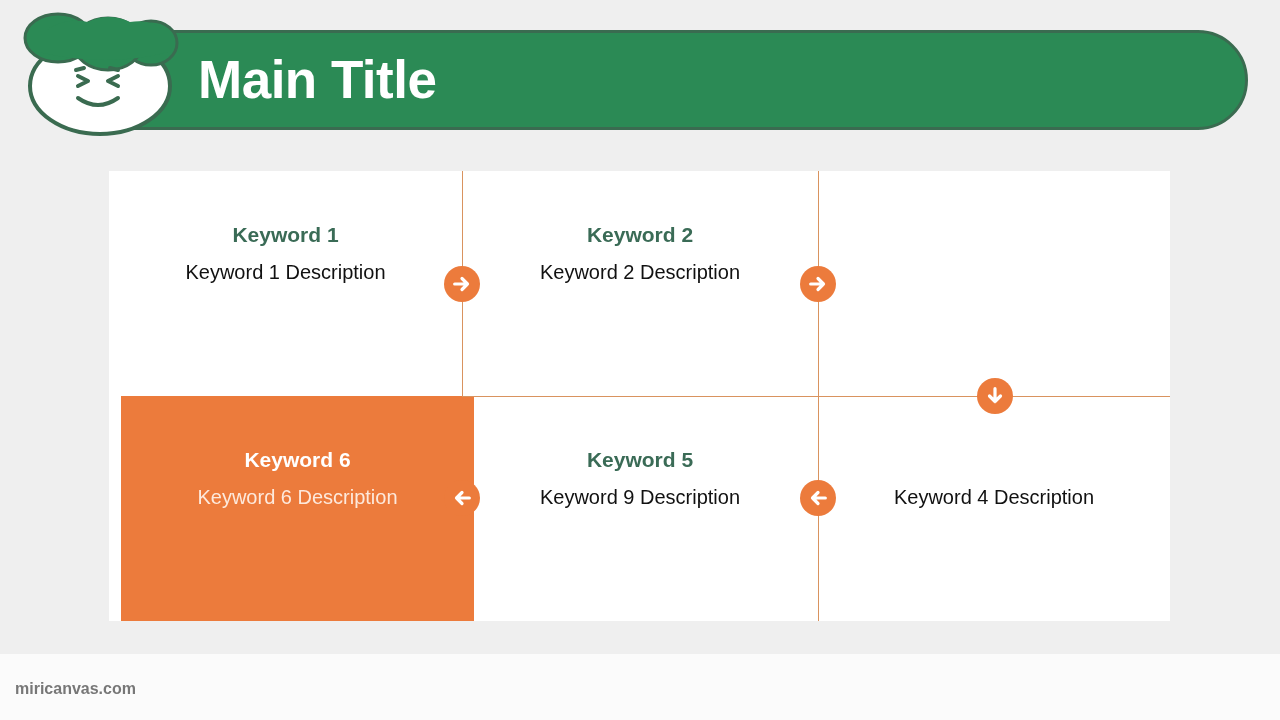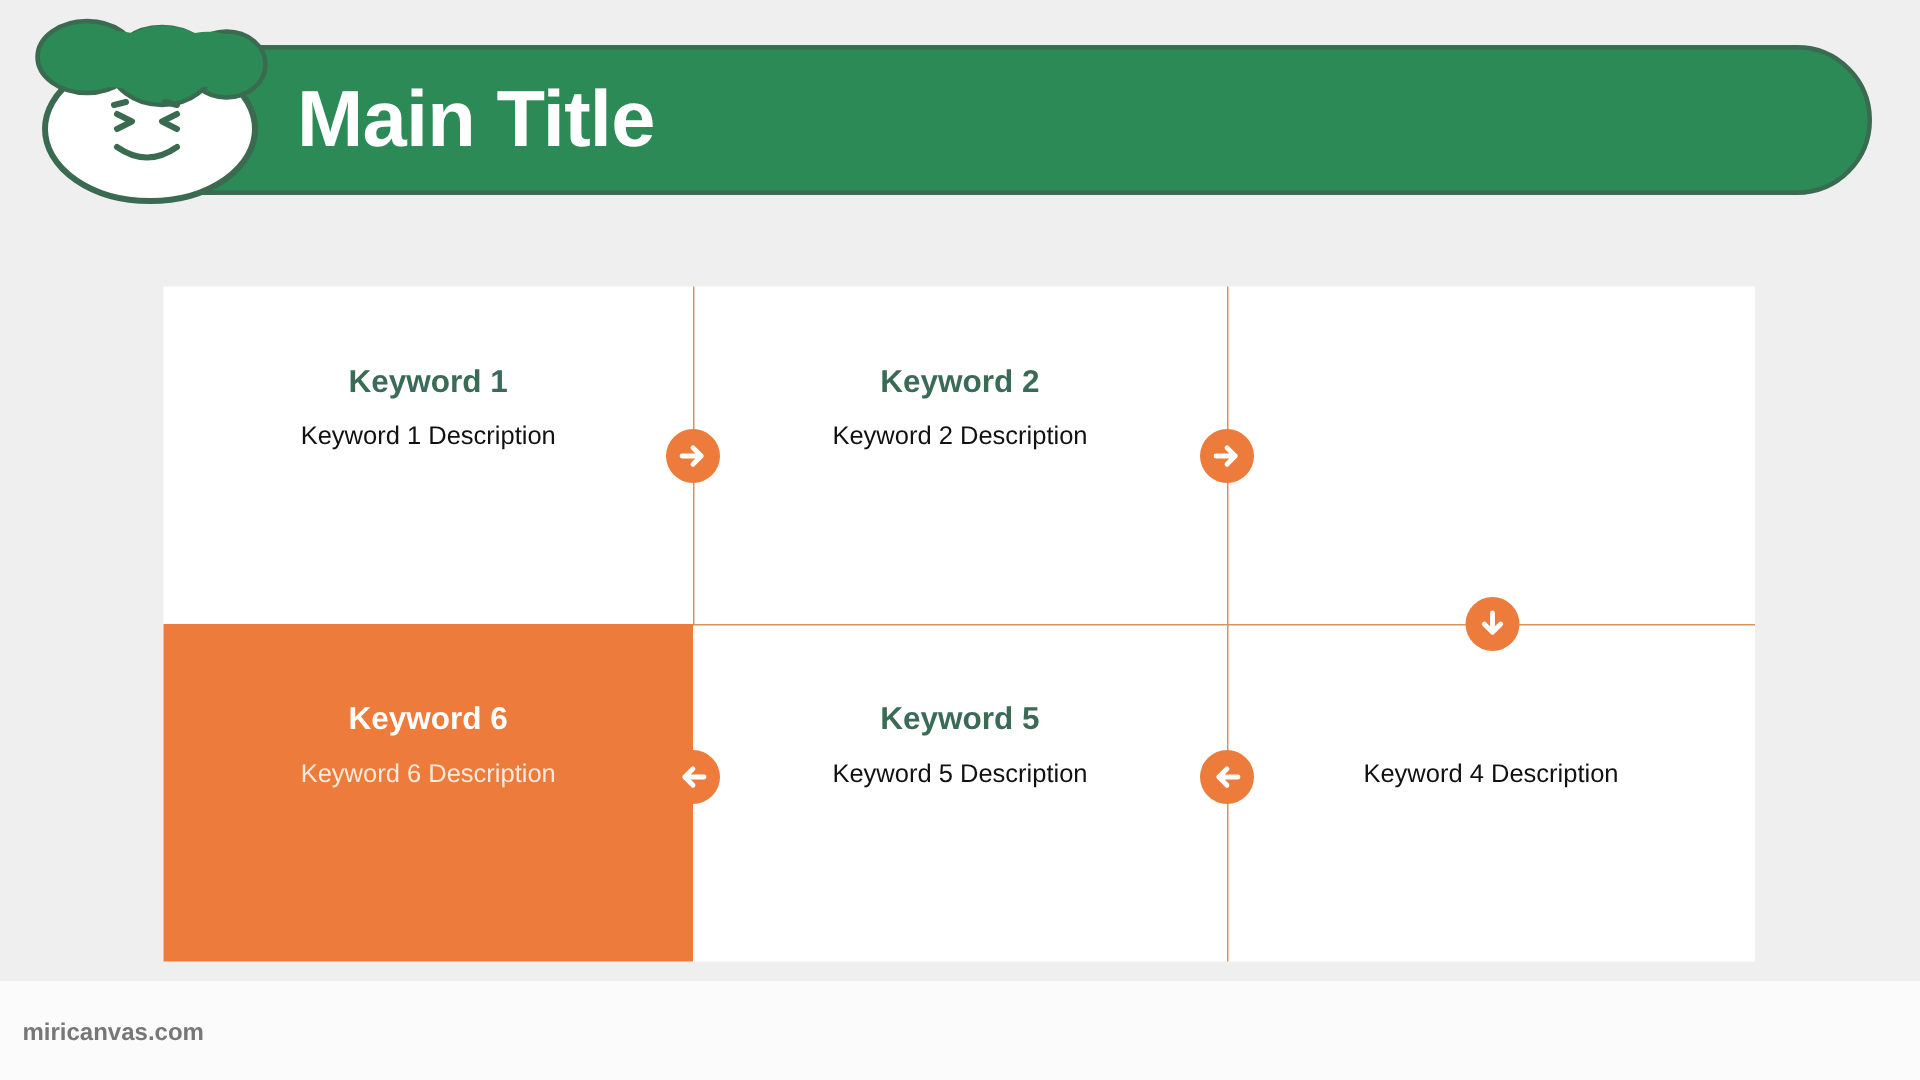--- a/index.html
+++ b/index.html
@@ -15,31 +15,30 @@
     }
     .title {
       position: absolute; left: 198px; top: 54px; font-size: 53px; font-weight: bold;
       color: #ffffff; letter-spacing: -0.5px; line-height: 52px;
     }
     .mascot { position: absolute; left: 18px; top: 8px; width: 162px; height: 130px; }
 
     .panel {
       position: absolute; left: 109px; top: 171px; width: 1061px; height: 450px;
       background: #ffffff;
-      margin-top: 20px;
     }
     .cell {
       position: absolute; box-sizing: border-box; text-align: center;
     }
     .cell .kw {
       position: absolute; left: 0; right: 0; top: 52px; font-size: 21px; font-weight: bold;
       color: #3a6b56;
     }
     .cell .desc {
-      position: absolute; left: 0; right: 0; top: 90px; font-size: 17px; color: #111111;
+      position: absolute; left: 0; right: 0; top: 90px; font-size: 20px; color: #111111;
     }
     .cell.highlight { background: #ec7b3c; }
     .cell.highlight .kw { color: #ffffff; }
     .cell.highlight .desc { color: #fde9dc; }
 
     .vline { position: absolute; width: 1px; background: #d9935f; }
     .hline { position: absolute; height: 1px; background: #d9935f; }
 
     .arrow {
       position: absolute; width: 36px; height: 36px; border-radius: 50%;
@@ -85,23 +84,23 @@
   </div>
   <div class="cell" style="left:353px;top:0;width:356px;height:225px;">
     <div class="kw">Keyword 2</div>
     <div class="desc">Keyword 2 Description</div>
   </div>
   <div class="cell" style="left:709px;top:225px;width:352px;height:225px;">
     <div class="desc">Keyword 4 Description</div>
   </div>
   <div class="cell" style="left:353px;top:225px;width:356px;height:216px;">
     <div class="kw">Keyword 5</div>
-    <div class="desc">Keyword 5 Description</div>
+    <div class="desc">Keyword 9 Description</div>
   </div>
-  <div class="cell highlight" style="left:0;top:225px;width:353px;height:225px;">
+  <div class="cell highlight" style="left:12px;top:225px;width:353px;height:225px;">
     <div class="kw">Keyword 6</div>
     <div class="desc">Keyword 6 Description</div>
   </div>
 
   <div class="vline" style="left:353px;top:0;height:225px;"></div>
   <div class="vline" style="left:709px;top:0;height:450px;"></div>
   <div class="hline" style="left:353px;top:225px;width:708px;"></div>
 
   <div class="arrow" style="left:335px;top:95px;">
     <svg viewBox="0 0 24 24">

